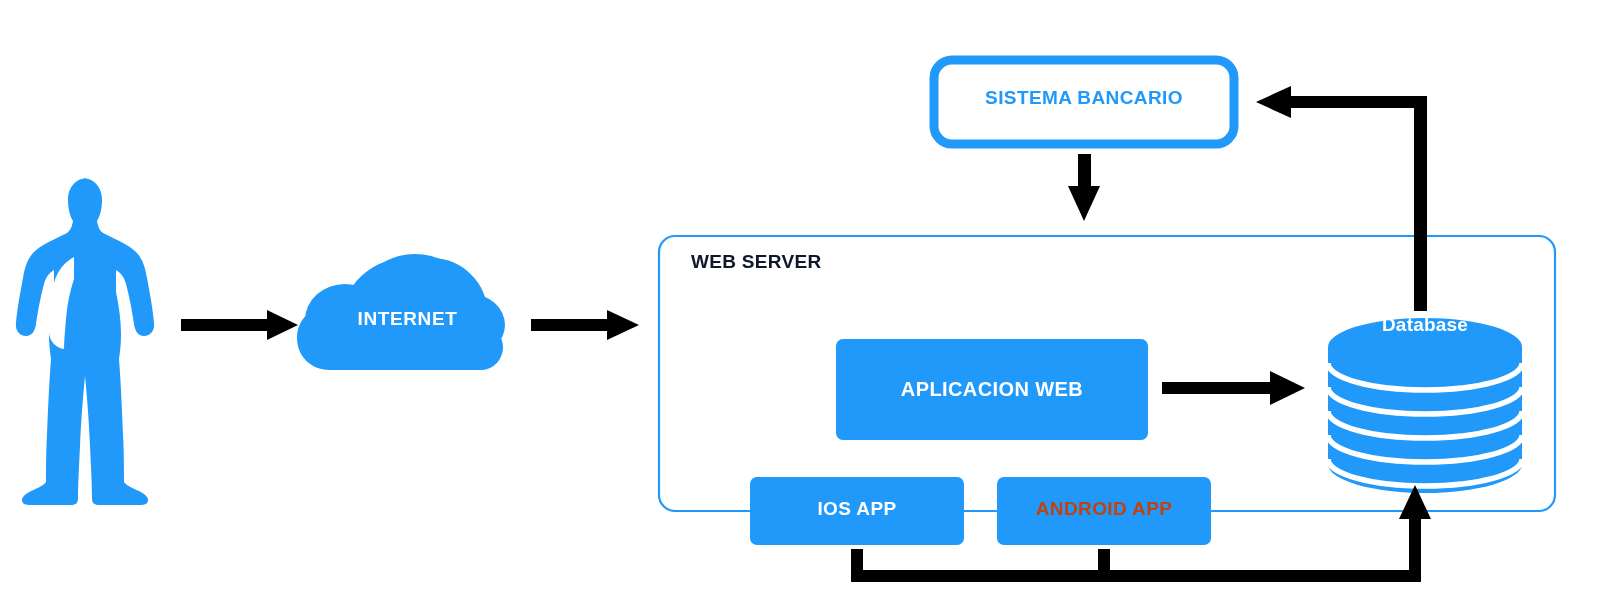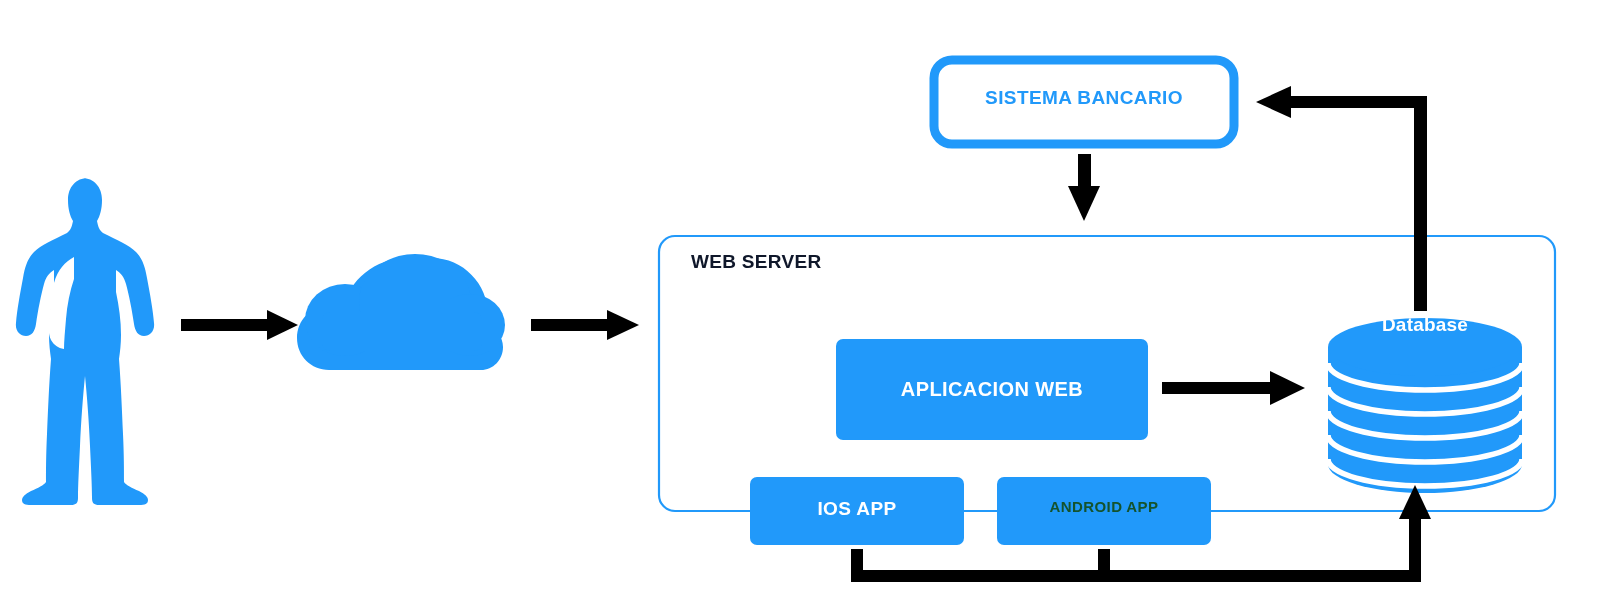--- a/index.html
+++ b/index.html
@@ -78,22 +78,22 @@
     text-align: center;
     color: #ffffff;
     font-size: 19px;
     letter-spacing: 0.4px;
   }
   #label-android-app {
     left: 997px;
     top: 468px;
     width: 214px;
     text-align: center;
-    color: #14532d;
-    font-size: 15px;
+    color: #c2410c;
+    font-size: 19px;
     letter-spacing: 0.4px;
   }
   #label-database {
     left: 1328px;
     top: 284px;
     width: 194px;
     text-align: center;
     color: #ffffff;
     font-size: 19px;
     letter-spacing: 0.2px;
@@ -255,20 +255,21 @@
       <rect x="1098" y="519" width="12" height="33" fill="#000000"></rect>
       <rect x="851" y="540" width="570" height="12" fill="#000000"></rect>
       <rect x="1409" y="482" width="12" height="65" fill="#000000"></rect>
       <path d="M 1399 489 L 1415 455 L 1431 489 Z" fill="#000000"></path>
     </g>
 
   </svg>
 
   <div class="node-label" id="label-sistema-bancario">SISTEMA BANCARIO</div>
 
+  <div class="node-label" id="label-internet">INTERNET</div>
 
   <div class="node-label" id="label-web-server">WEB SERVER</div>
 
   <div class="node-label" id="label-ios-app">IOS APP</div>
 
   <div class="node-label" id="label-aplicacion-web">APLICACION WEB</div>
 
   <div class="node-label" id="label-android-app">ANDROID APP</div>
 
   <div class="node-label" id="label-database">Database</div>

